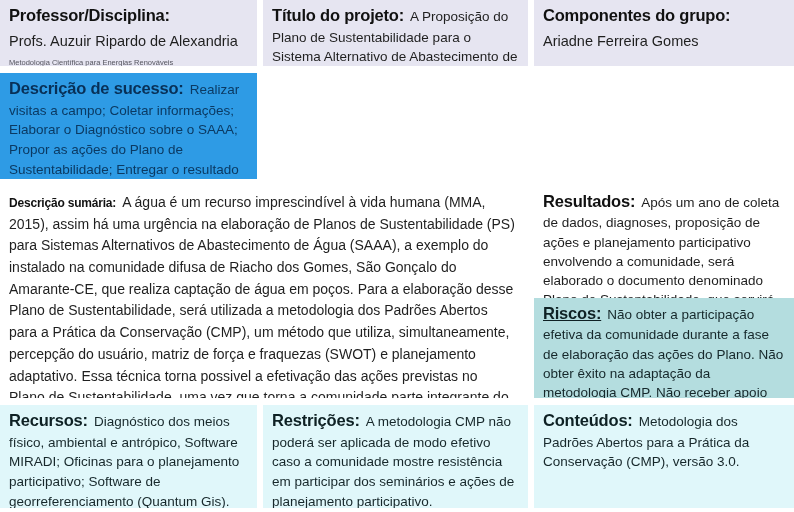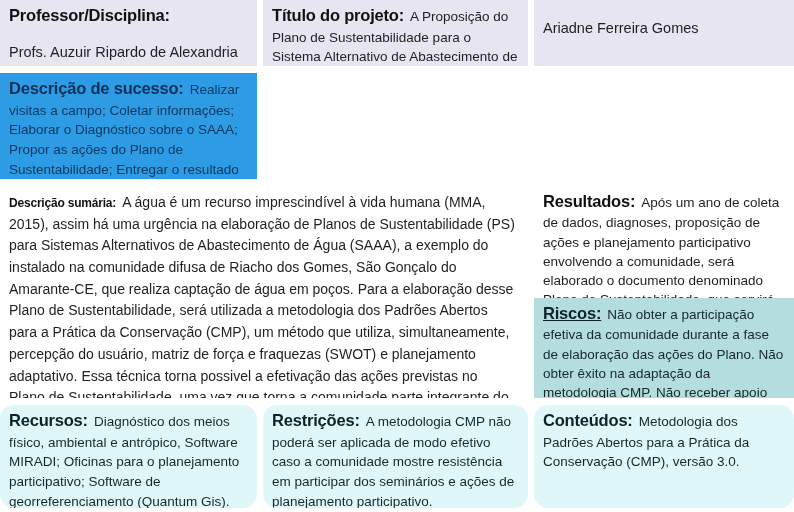--- a/index.html
+++ b/index.html
@@ -43,25 +43,24 @@
   .blue-cell .lbl { color: #083057; }
   .white-cell { background: #ffffff; }
   .teal-cell {
     background: #b4dddf;
     color: #16282b;
   }
   .teal-cell .lbl { color: #0e2124; text-decoration: underline; }
   .cyan-cell {
     background: #e0f7fa;
     color: #17282b;
-    border-radius: 14px;
   }
   .cyan-cell .lbl { color: #0e2124; }
 
-  .person-name { font-size: 14.5px; margin-top: 14px; }
+  .person-name { font-size: 14.5px; margin-top: 3px; }
   .course-subtitle {
     font-size: 7.5px;
     color: #55555f;
     margin-top: 6px;
   }
   .span-2 { grid-column: 1 / span 2; }
   .desc-cell {
     font-size: 14px;
     line-height: 1.55;
     padding-top: 6px;
@@ -93,20 +92,21 @@
     <div><span class="lbl">Professor/Disciplina:</span></div>
     <div class="person-name">Profs. Auzuir Ripardo de Alexandria</div>
     <div class="course-subtitle">Metodologia Científica para Energias Renováveis</div>
   </div>
 
   <div class="cell header-cell">
     <span class="lbl">Título do projeto:</span><span>A Proposição do Plano de Sustentabilidade para o Sistema Alternativo de Abastecimento de Água da Comunidade Riacho dos Gomes</span>
   </div>
 
   <div class="cell header-cell">
+    <div><span class="lbl">Componentes do grupo:</span></div>
     <div class="person-name">Ariadne Ferreira Gomes</div>
   </div>
 
 
 
   <div class="cell blue-cell">
     <span class="lbl">Descrição de sucesso:</span><span>Realizar visitas a campo; Coletar informações; Elaborar o Diagnóstico sobre o SAAA; Propor as ações do Plano de Sustentabilidade; Entregar o resultado do planejamento à comunidade Riacho dos Gomes.</span>
   </div>
 
   <div class="cell white-cell desc-cell span-2">

